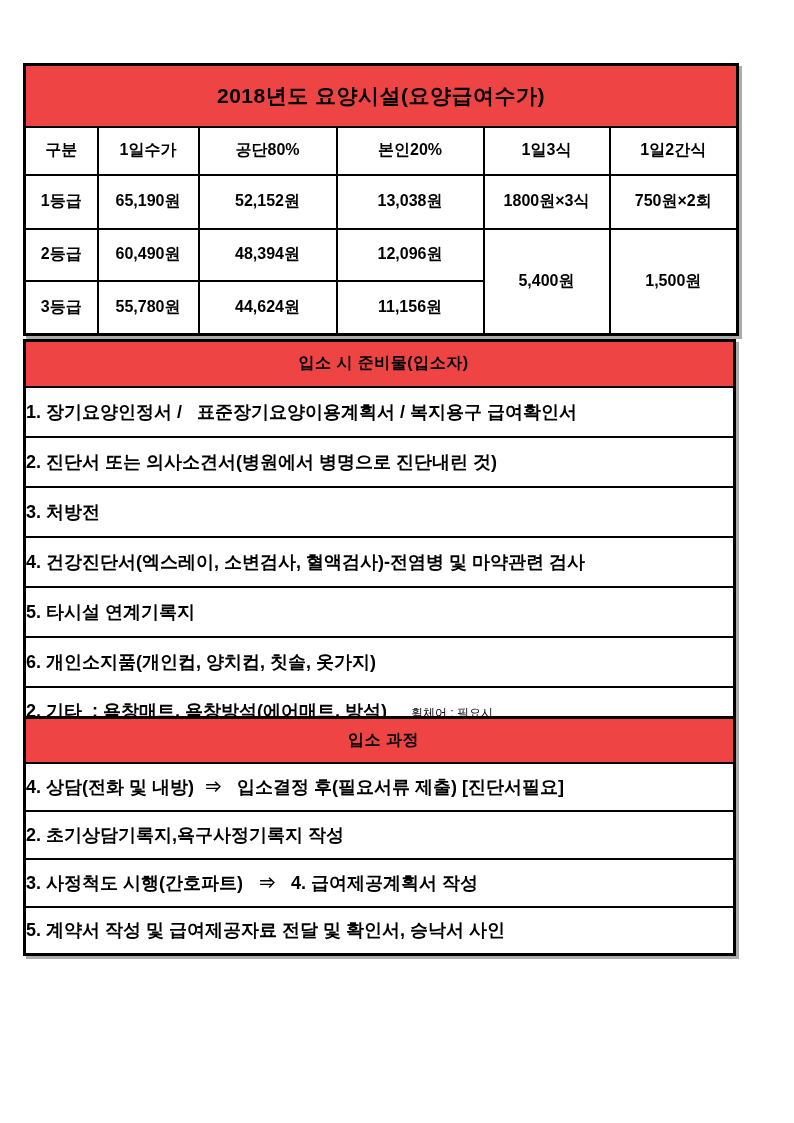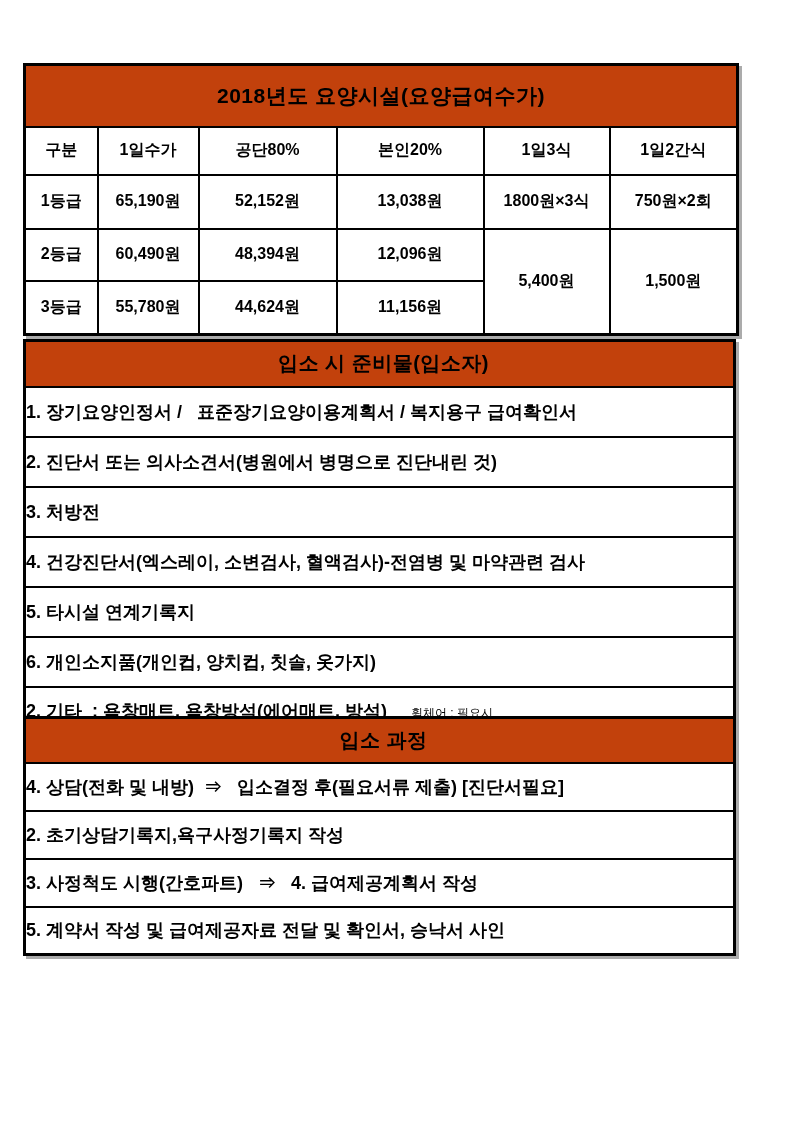--- a/index.html
+++ b/index.html
@@ -20,21 +20,21 @@
     background: #ffffff;
   }
   table.doc-table th, table.doc-table td {
     border: 2px solid #000000;
     padding: 0;
     overflow: hidden;
   }
   table.doc-table { border: 3px solid #000000; }
 
   .band-title {
-    background: #c2410c;
+    background: #ef4444;
     text-align: center;
     vertical-align: middle;
     font-weight: bold;
     font-size: 21px;
     letter-spacing: 0.5px;
   }
   
   #rates-table { left: 23px; top: 63px; width: 713px; }
   #rates-table .col-head {
     text-align: center; vertical-align: middle;
@@ -46,21 +46,21 @@
   }
   
   .list-table td {
     text-align: left; vertical-align: middle;
     font-weight: bold; font-size: 18px;
     padding-left: 9px;
     white-space: pre-wrap;
   }
   #checklist-table { left: 23px; top: 339px; width: 713px; }
   #process-table  { left: 23px; top: 716px; width: 713px; }
-  .list-table .band-title { font-size: 20px; padding-left: 8px; }
+  .list-table .band-title { font-size: 16px; padding-left: 8px; }
   .note {
     font-size: 12px;
     font-weight: normal;
     margin-left: 24px;
     white-space: pre-wrap;
   }
 </style>
 </head>
 <body>
 

